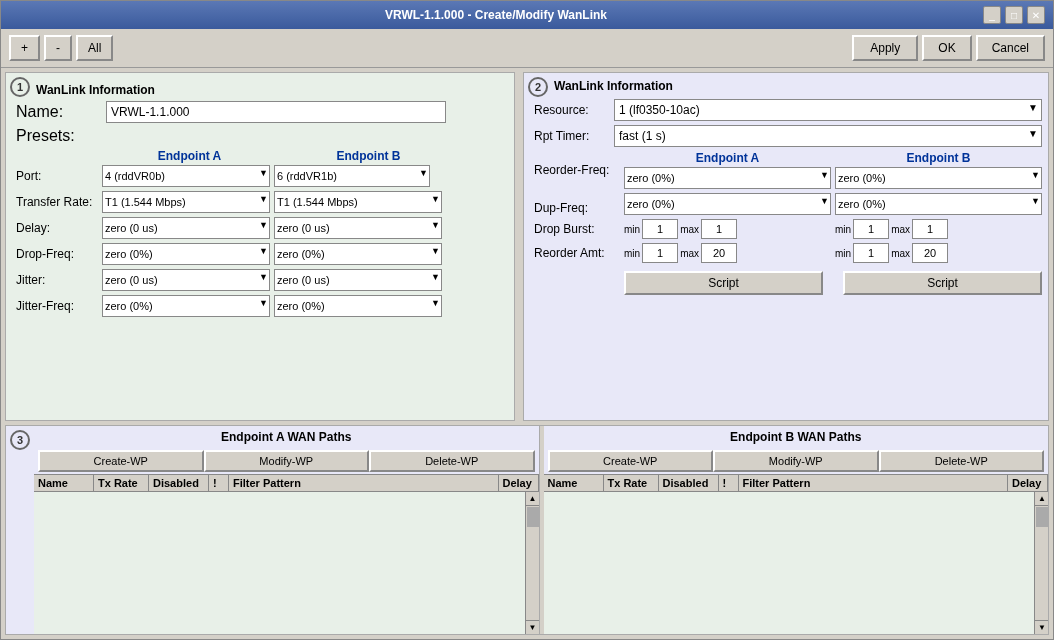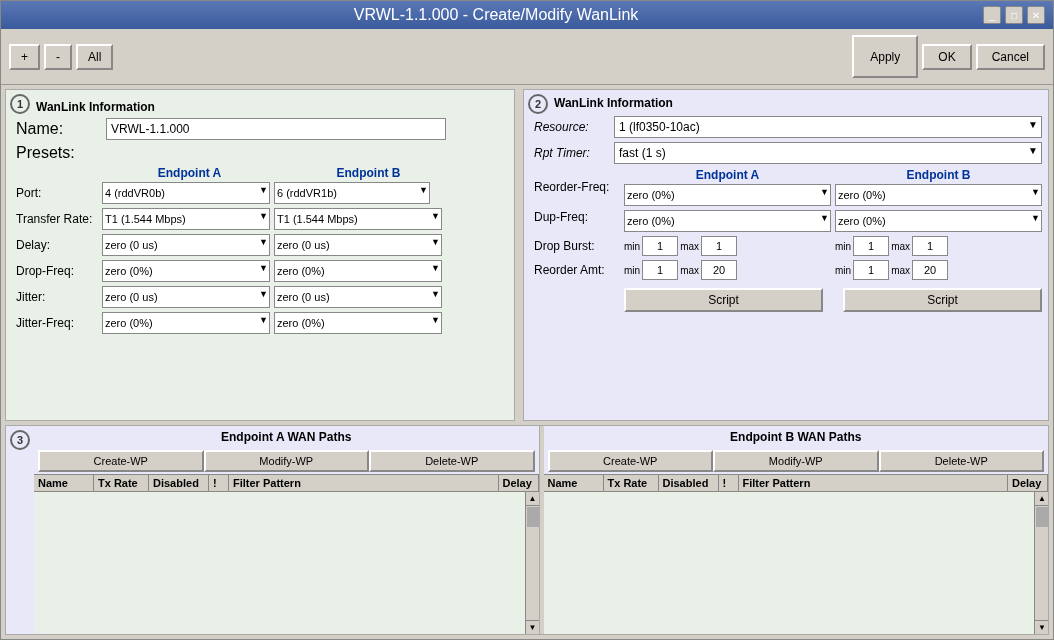--- a/index.html
+++ b/index.html
@@ -24,22 +24,22 @@
       color: white;
       padding: 4px 8px;
       display: flex;
       align-items: center;
       justify-content: space-between;
       height: 28px;
     }
     .title-bar-title {
       flex: 1;
       text-align: center;
-      font-size: 16px;
-      font-weight: normal;
+      font-size: 12px;
+      font-weight: bold;
     }
     .title-bar-controls {
       display: flex;
       gap: 4px;
     }
     .title-btn {
       width: 18px;
       height: 18px;
       background: #d4d0c8;
       border: 1px solid #888;
@@ -63,21 +63,21 @@
       padding: 0 10px;
       background: #d4d0c8;
       border: 2px solid;
       border-color: #fff #888 #888 #fff;
       cursor: pointer;
       font-size: 12px;
     }
     .apply-btn {
       margin-left: auto;
       padding: 0 16px;
-      height: 43px;
+      height: 26px;
       background: #d4d0c8;
       border: 2px solid;
       border-color: #fff #888 #888 #fff;
       cursor: pointer;
       font-size: 12px;
     }
     .ok-btn, .display-btn, .cancel-btn {
       height: 26px;
       padding: 0 14px;
       background: #d4d0c8;
@@ -258,21 +258,20 @@
     }
     .right-field-row {
       display: flex;
       align-items: center;
       margin-bottom: 4px;
       margin-left: 4px;
     }
     .right-label {
       width: 80px;
       font-size: 12px;
-      font-style: italic;
     }
     .right-select-wrapper {
       position: relative;
       display: inline-block;
       flex: 1;
     }
     .right-select-wrapper::after {
       content: '▼';
       position: absolute;
       right: 4px;
@@ -552,21 +551,21 @@
               <div style="position:relative;">
                 <select style="width:100%; height:22px; border:1px solid #888; background:white; font-size:11px; appearance:none; -webkit-appearance:none; padding:0 2px;">
                   <option>zero  (0%)</option>
                 </select>
                 <span style="position:absolute; right:2px; top:3px; font-size:9px; pointer-events:none;">▼</span>
               </div>
             </div>
           </div>
         </div>
 
-        <div style="display:flex; align-items:flex-start; margin-bottom:4px; margin-left:4px;">
+        <div style="display:flex; align-items:flex-end; margin-bottom:4px; margin-left:4px;">
           <div style="width:90px; font-size:12px;">Dup-Freq:</div>
           <div style="display:flex; gap:4px; flex:1;">
             <div style="flex:1; position:relative;">
               <select style="width:100%; height:22px; border:1px solid #888; background:white; font-size:11px; appearance:none; -webkit-appearance:none; padding:0 2px;">
                 <option>zero  (0%)</option>
               </select>
               <span style="position:absolute; right:2px; top:3px; font-size:9px; pointer-events:none;">▼</span>
             </div>
             <div style="flex:1; position:relative;">
               <select style="width:100%; height:22px; border:1px solid #888; background:white; font-size:11px; appearance:none; -webkit-appearance:none; padding:0 2px;">

